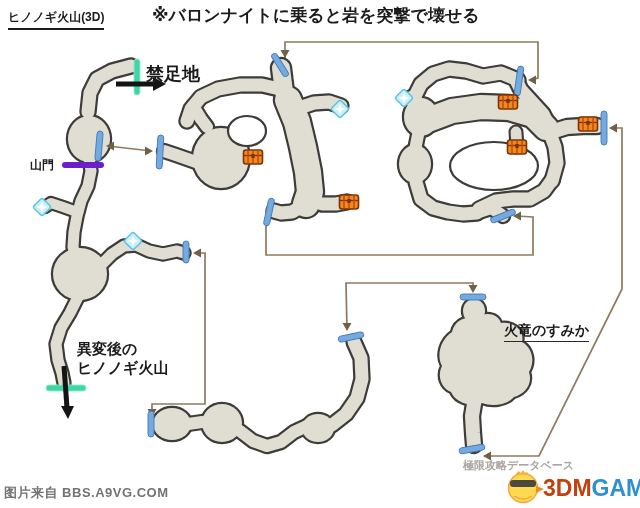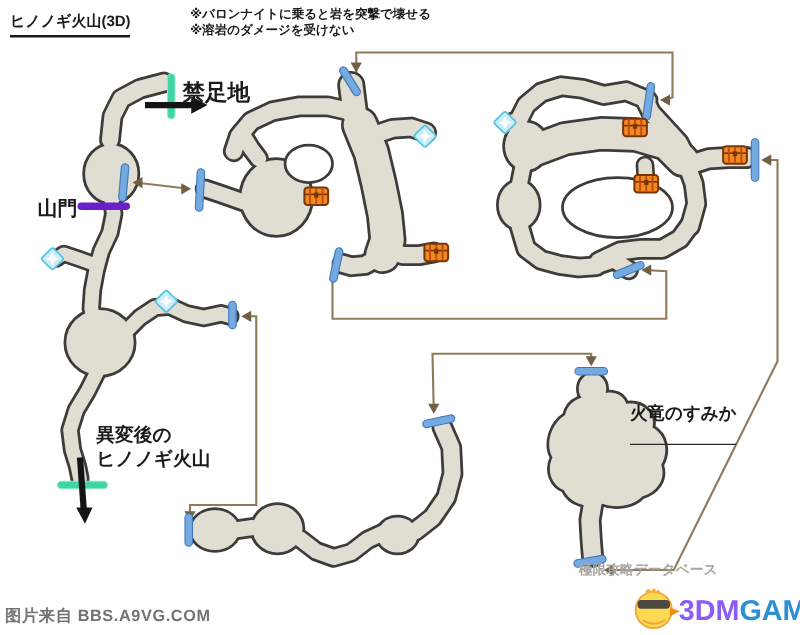--- a/index.html
+++ b/index.html
@@ -3,31 +3,31 @@
 <meta charset="utf-8">
 <style>
   html,body{margin:0;padding:0;background:#ffffff;}
   #stage{
     position:relative;width:640px;height:508px;background:#ffffff;overflow:hidden;
     font-family:"Liberation Sans","DejaVu Sans",sans-serif;
   }
   #map-svg{position:absolute;left:0;top:0;}
   .lbl{position:absolute;font-weight:bold;color:#1b1b1b;white-space:nowrap;}
   #title{left:8px;top:9px;font-size:12px;border-bottom:2px solid #1b1b1b;padding-bottom:2px;}
-  #notes{left:152px;top:5px;font-size:10px;line-height:1.3;}
+  #notes{left:152px;top:5px;font-size:17px;line-height:1.3;}
   #lbl-forbidden{left:146px;top:62px;font-size:18px;}
-  #lbl-sanmon{left:30px;top:157px;font-size:16px;}
+  #lbl-sanmon{left:30px;top:157px;font-size:12px;}
   #lbl-after{left:77px;top:340px;font-size:15px;line-height:1.25;}
-  #lbl-dragon{left:504px;top:322px;font-size:14px;border-bottom:1.5px solid #2a2a2a;padding-bottom:15px;}
+  #lbl-dragon{left:504px;top:322px;font-size:14px;border-bottom:1.5px solid #2a2a2a;padding-bottom:1px;}
   #credit-left{left:4px;top:484px;font-size:13px;color:#737373;font-weight:bold;letter-spacing:0.5px;}
-  #credit-right{left:463px;top:448px;font-size:11px;color:#a9a5a0;font-weight:bold;}
+  #credit-right{left:463px;top:458px;font-size:11px;color:#a9a5a0;font-weight:bold;}
   #logo{position:absolute;left:504px;top:466px;height:40px;}
   #logo-chick{position:absolute;left:0;top:0;}
   #logo-text{position:absolute;left:39px;top:9px;font-size:23px;font-weight:bold;letter-spacing:0px;}
-  #logo-text .dm{color:#8b5cf6;}
+  #logo-text .dm{color:#c2410c;}
   #logo-text .gm{color:#2e8fd2;}
 </style>
 </head>
 <body>
 
 <div id="stage">
   <svg id="map-svg" width="640" height="508" viewBox="0 0 640 508">
       <g>
         <path d="M285,62 L285,42 L538,42 L538,78 L531,80" fill="none" stroke="#8d7b5c" stroke-width="1.7"></path>
         <path d="M266,222 L266,255 L533,255 L533,217 L516,216" fill="none" stroke="#8d7b5c" stroke-width="1.7"></path>
@@ -236,21 +236,20 @@
         <rect x="0.5" y="2" width="19" height="14" rx="2.5" fill="#ee8a20" stroke="#7c3406" stroke-width="1.6"></rect>
         <path d="M0.5,7.5 L19.5,7.5" stroke="#7c3406" stroke-width="1.3"></path>
         <path d="M5,3 L5,15 M10,3 L10,15 M15,3 L15,15" stroke="#c2490e" stroke-width="1.5"></path>
         <rect x="8.3" y="6" width="3.4" height="4" fill="#7c3406"></rect>
       </g>
     </svg>
 
   <div id="title" class="lbl">ヒノノギ火山(3D)</div>
   <div id="notes" class="lbl">
     <div>※バロンナイトに乗ると岩を突撃で壊せる</div>
-    <div>※溶岩のダメージを受けない</div>
   </div>
 
   <div id="lbl-forbidden" class="lbl">禁足地</div>
   <div id="lbl-sanmon" class="lbl">山門</div>
   <div id="lbl-after" class="lbl">
     <div>異変後の</div>
     <div>ヒノノギ火山</div>
   </div>
   <div id="lbl-dragon" class="lbl">火竜のすみか</div>
 

